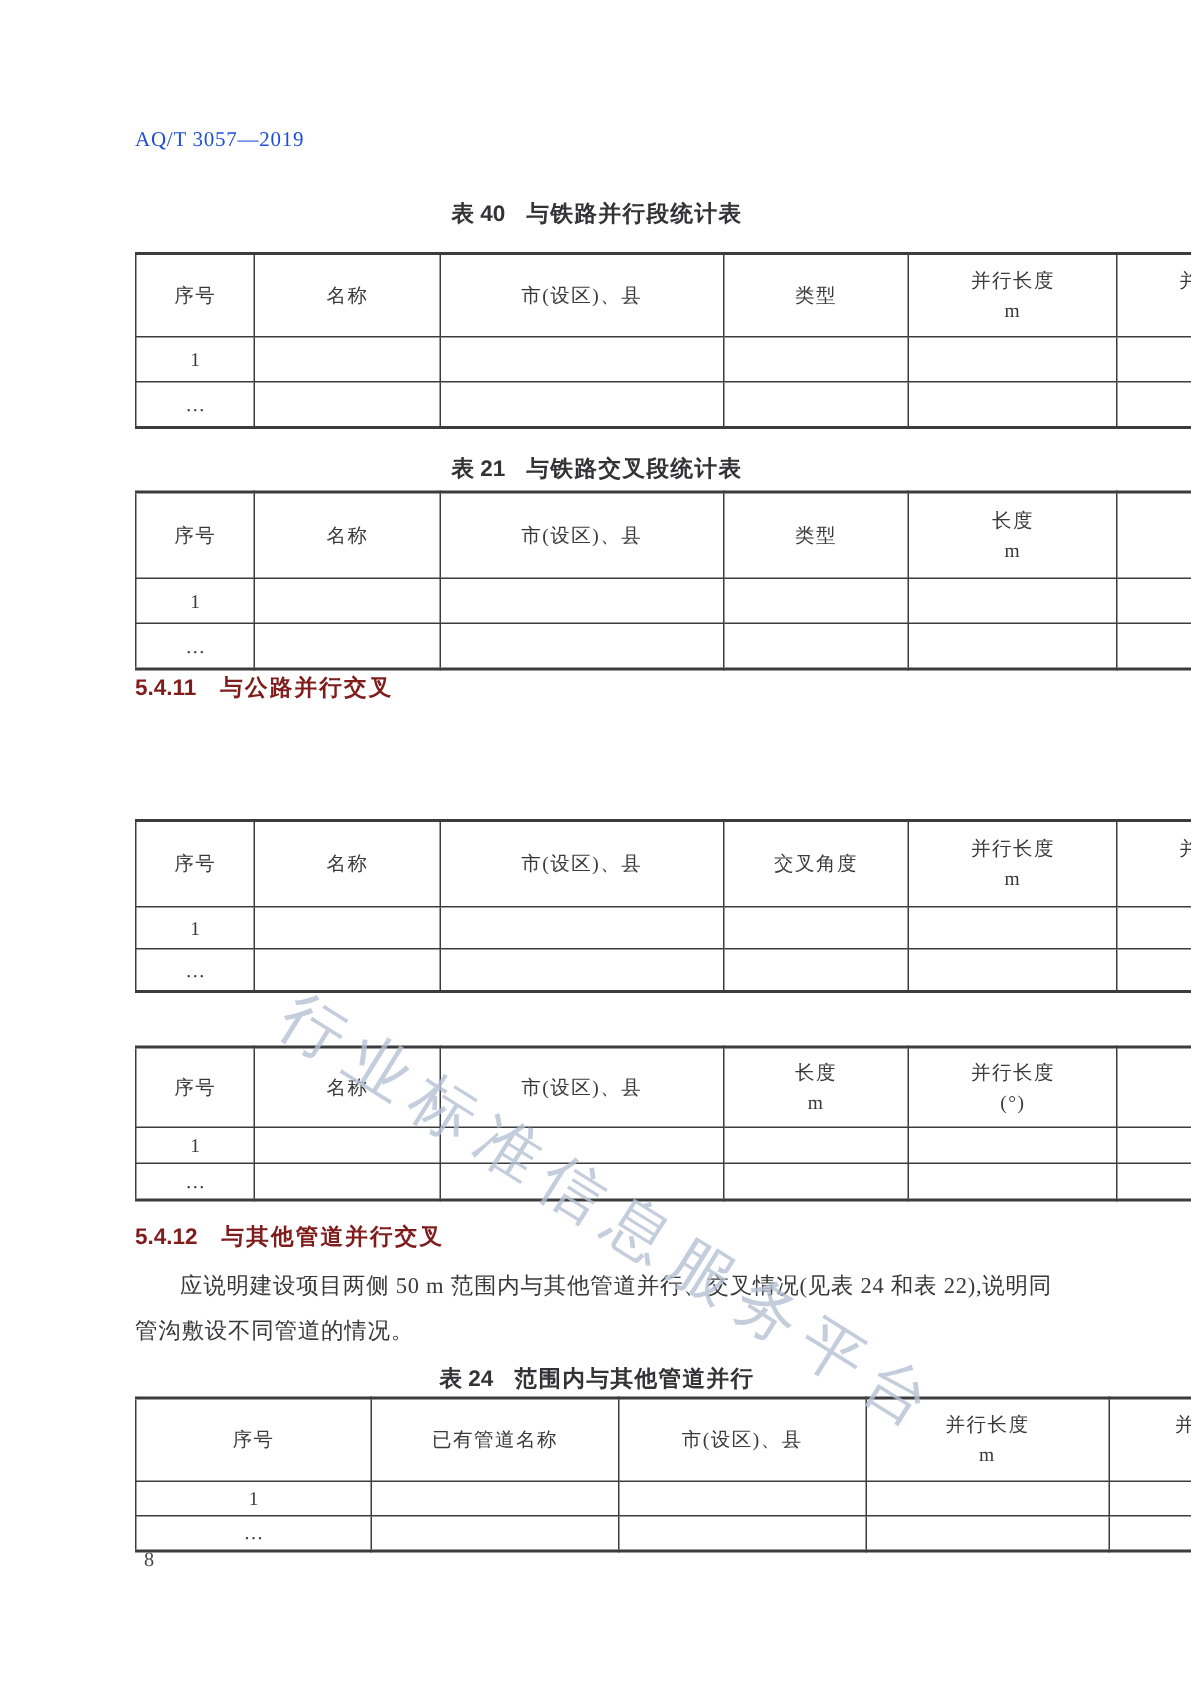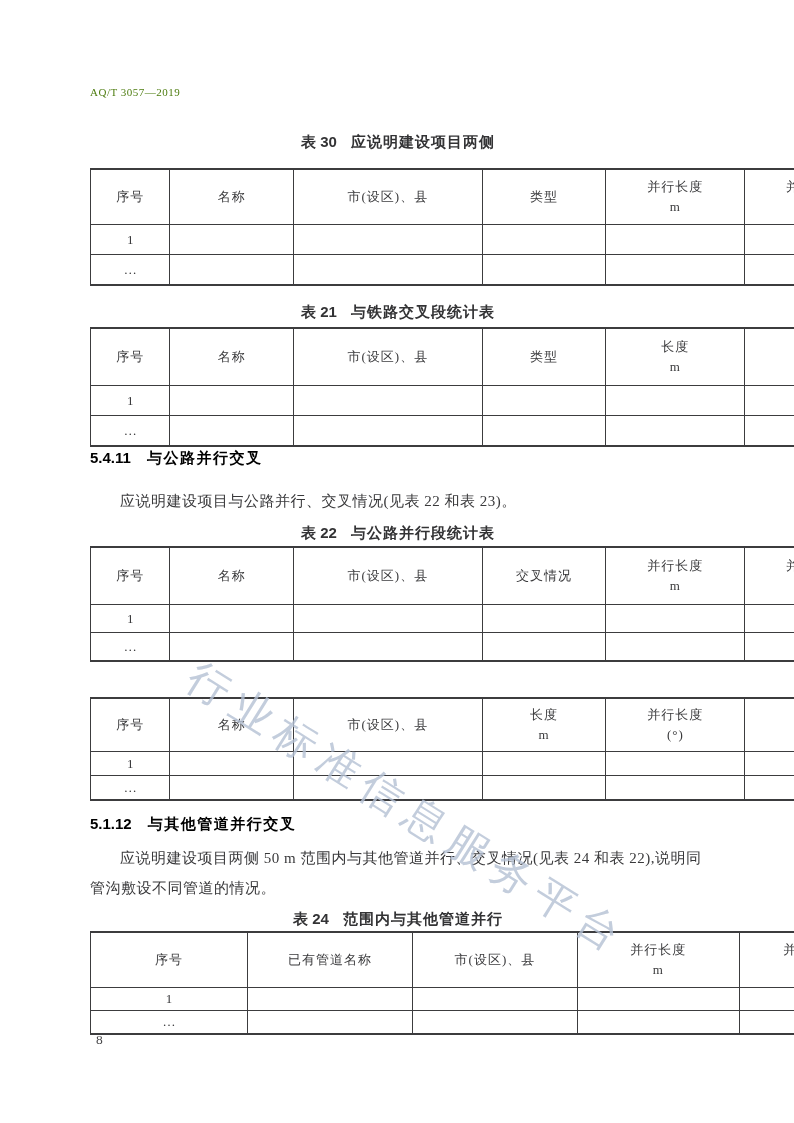--- a/index.html
+++ b/index.html
@@ -8,42 +8,42 @@
     position:relative;
     width:794px;height:1123px;
     background:#ffffff;
     font-family:"Liberation Serif","DejaVu Serif",serif;
     color:#39393b;
     overflow:hidden;
   }
   .abs{position:absolute;left:90px;right:88px;}
   .doc-code{
     top:86px;
-    font-size:11px;
+    font-size:14px;
     letter-spacing:0.5px;
-    color:#4d7c0f;
+    color:#1d4ed8;
   }
   .caption{
     text-align:center;
     font-family:"Liberation Sans","DejaVu Sans",sans-serif;
     font-weight:bold;
     font-size:15px;
     color:#333335;
   }
   .caption .cap-title{margin-left:14px;letter-spacing:1px;}
   .cap-20{top:133px;}
   .cap-21{top:303px;}
   .cap-22{top:524px;}
   .cap-23{top:666px;}
   .cap-24{top:910px;}
   .sec-heading{
     font-family:"Liberation Sans","DejaVu Sans",sans-serif;
     font-weight:bold;
     font-size:15px;
-    color:#000000;
+    color:#7f1d1d;
   }
   .sec-heading .sec-title{margin-left:16px;letter-spacing:1.5px;}
   .h-5411{top:449px;}
   .h-5412{top:815px;}
   .body-text{
     margin:0;
     font-size:15px;
     line-height:30px;
     letter-spacing:0.5px;
     text-indent:2em;
@@ -106,21 +106,21 @@
   }
 </style>
 </head>
 <body>
 
 <div class="page">
 
   <div class="abs doc-code">AQ/T 3057—2019</div>
 
   <div class="abs caption cap-20">
-    <span>表 30</span><span class="cap-title">应说明建设项目两侧</span>
+    <span>表 40</span><span class="cap-title">与铁路并行段统计表</span>
   </div>
   <table class="abs doc-table t20">
       <colgroup>
         <col style="width: 10%;">
         <col style="width: 15.6%;">
         <col style="width: 23.8%;">
         <col style="width: 15.6%;">
         <col style="width: 17.5%;">
         <col style="width: 17.5%;">
       </colgroup>
@@ -219,25 +219,21 @@
           <td></td>
           <td></td>
           <td></td>
         </tr>
       </tbody>
     </table>
 
   <div class="abs sec-heading h-5411">
     <span>5.4.11</span><span class="sec-title">与公路并行交叉</span>
   </div>
-  <p class="abs body-text p-5411">应说明建设项目与公路并行、交叉情况(见表 22 和表 23)。</p>
-
-  <div class="abs caption cap-22">
-    <span>表 22</span><span class="cap-title">与公路并行段统计表</span>
-  </div>
+
   <table class="abs doc-table t22">
       <colgroup>
         <col style="width: 10%;">
         <col style="width: 15.6%;">
         <col style="width: 23.8%;">
         <col style="width: 15.6%;">
         <col style="width: 17.5%;">
         <col style="width: 17.5%;">
       </colgroup>
       <thead>
@@ -245,21 +241,21 @@
           <th>
             <div>序号</div>
           </th>
           <th>
             <div>名称</div>
           </th>
           <th>
             <div>市(设区)、县</div>
           </th>
           <th>
-            <div>交叉情况</div>
+            <div>交叉角度</div>
           </th>
           <th>
             <div>并行长度</div>
             <div>m</div>
           </th>
           <th>
             <div>并行间距</div>
             <div>m</div>
           </th>
         </tr>
@@ -331,21 +327,21 @@
           <td></td>
           <td></td>
           <td></td>
           <td></td>
           <td></td>
         </tr>
       </tbody>
     </table>
 
   <div class="abs sec-heading h-5412">
-    <span>5.1.12</span><span class="sec-title">与其他管道并行交叉</span>
+    <span>5.4.12</span><span class="sec-title">与其他管道并行交叉</span>
   </div>
   <p class="abs body-text p-5412">应说明建设项目两侧 50 m 范围内与其他管道并行、交叉情况(见表 24 和表 22),说明同管沟敷设不同管道的情况。</p>
 
   <div class="abs caption cap-24">
     <span>表 24</span><span class="cap-title">范围内与其他管道并行</span>
   </div>
   <table class="abs doc-table t24">
       <colgroup>
         <col style="width: 19.8%;">
         <col style="width: 20.8%;">

